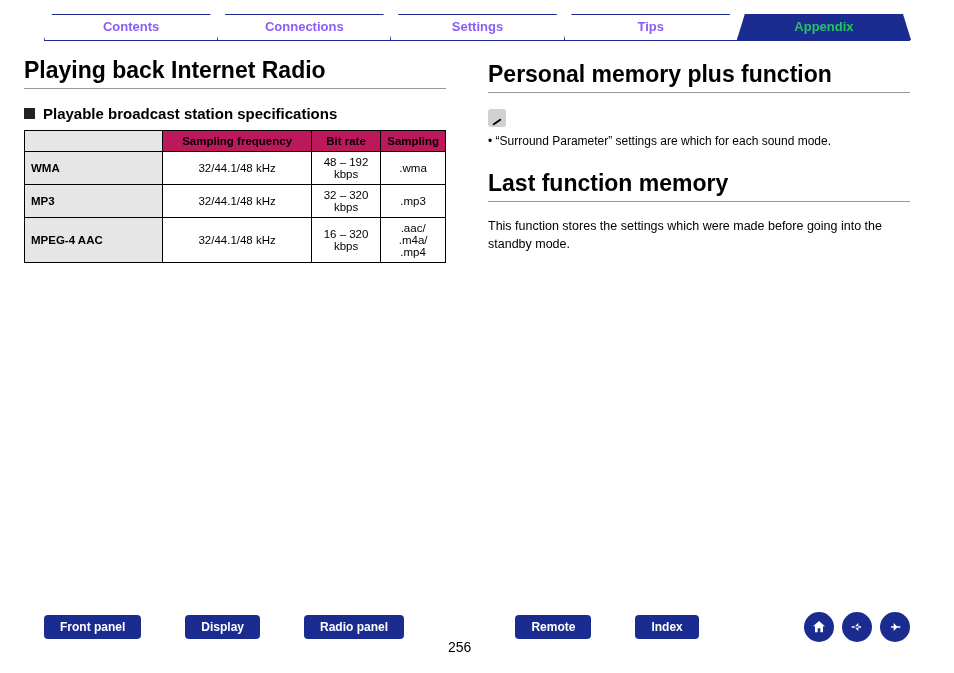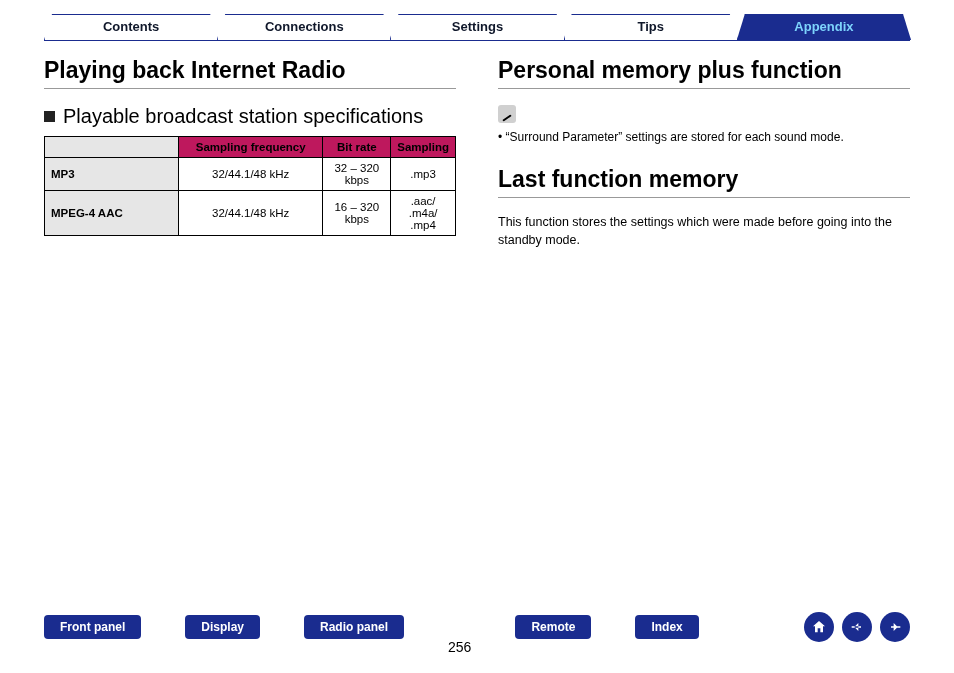--- a/index.html
+++ b/index.html
@@ -18,62 +18,63 @@
     padding: 14px 44px 0 44px;
     gap: 0;
   }
   .tab {
     flex: 1;
     height: 26px;
     line-height: 24px;
     text-align: center;
     font-size: 13px;
     font-weight: bold;
-    color: #0f172a;
+    color: #8b5cf6;
     background: #fff;
     border: 1px solid #1a2c8f;
     border-bottom: none;
     border-top-left-radius: 6px;
     border-top-right-radius: 6px;
     position: relative;
     margin-right: -1px;
     cursor: pointer;
     clip-path: polygon(8px 0, calc(100% - 8px) 0, 100% 100%, 0 100%);
   }
   .tab.active {
     background: #1a2c8f;
-    color: #7dd3fc;
+    color: #22c55e;
   }
   .tab-bar-line {
     height: 1px;
     background: #1a2c8f;
     margin: 0 44px;
   }
   
   .main {
     display: flex;
-    padding: 16px 44px 0 44px;
+    padding: 16px 44px 0 24px;
     gap: 42px;
+    align-items: flex-end;
   }
   .col { flex: 1; min-width: 0; }
   h1 {
     font-size: 23px;
     font-weight: bold;
     margin-bottom: 4px;
   }
   .rule {
     border: none;
     border-top: 1px solid #999;
     margin-bottom: 16px;
   }
   .subhead {
     display: flex;
     align-items: center;
-    font-size: 20px;
-    font-weight: normal;
+    font-size: 15px;
+    font-weight: bold;
     margin-bottom: 8px;
   }
   .subhead .sq {
     width: 11px; height: 11px; background: #222; margin-right: 8px;
   }
   
   table {
     border-collapse: collapse;
     width: 100%;
     font-size: 11.5px;
@@ -175,41 +176,47 @@
     </div>
     <table>
       <tbody>
           <tr>
         <th class="blank"></th>
         <th>Sampling frequency</th>
         <th>Bit rate</th>
         <th>Sampling</th>
       </tr>
       <tr>
+        <td class="rowhead">WMA</td>
+        <td class="samp">32/44.1/48 kHz</td>
+        <td class="bit">48 – 192 kbps</td>
+        <td class="ext">.wma</td>
+      </tr>
+      <tr>
         <td class="rowhead">MP3</td>
         <td class="samp">32/44.1/48 kHz</td>
         <td class="bit">32 – 320 kbps</td>
         <td class="ext">.mp3</td>
       </tr>
       <tr>
         <td class="rowhead">MPEG-4 AAC</td>
         <td class="samp">32/44.1/48 kHz</td>
         <td class="bit">16 – 320 kbps</td>
         <td class="ext">.aac/ .m4a/ .mp4</td>
       </tr>
     </tbody>
       </table>
   </div>
 
   <div class="col">
     <h1>Personal memory plus function</h1>
     <hr class="rule">
     <span class="note-icon"></span>
     <ul class="bullet">
-      <li>“Surround Parameter” settings are stored for each sound mode.</li>
+      <li>“Surround Parameter” settings are which for each sound mode.</li>
     </ul>
     <h1 style="margin-top:22px">Last function memory</h1>
     <hr class="rule">
     <p class="para">This function stores the settings which were made before going into the standby mode.</p>
   </div>
 </div>
 
 <div class="bottom">
   <span class="pill">Front panel</span>
   <span class="pill">Display</span>

